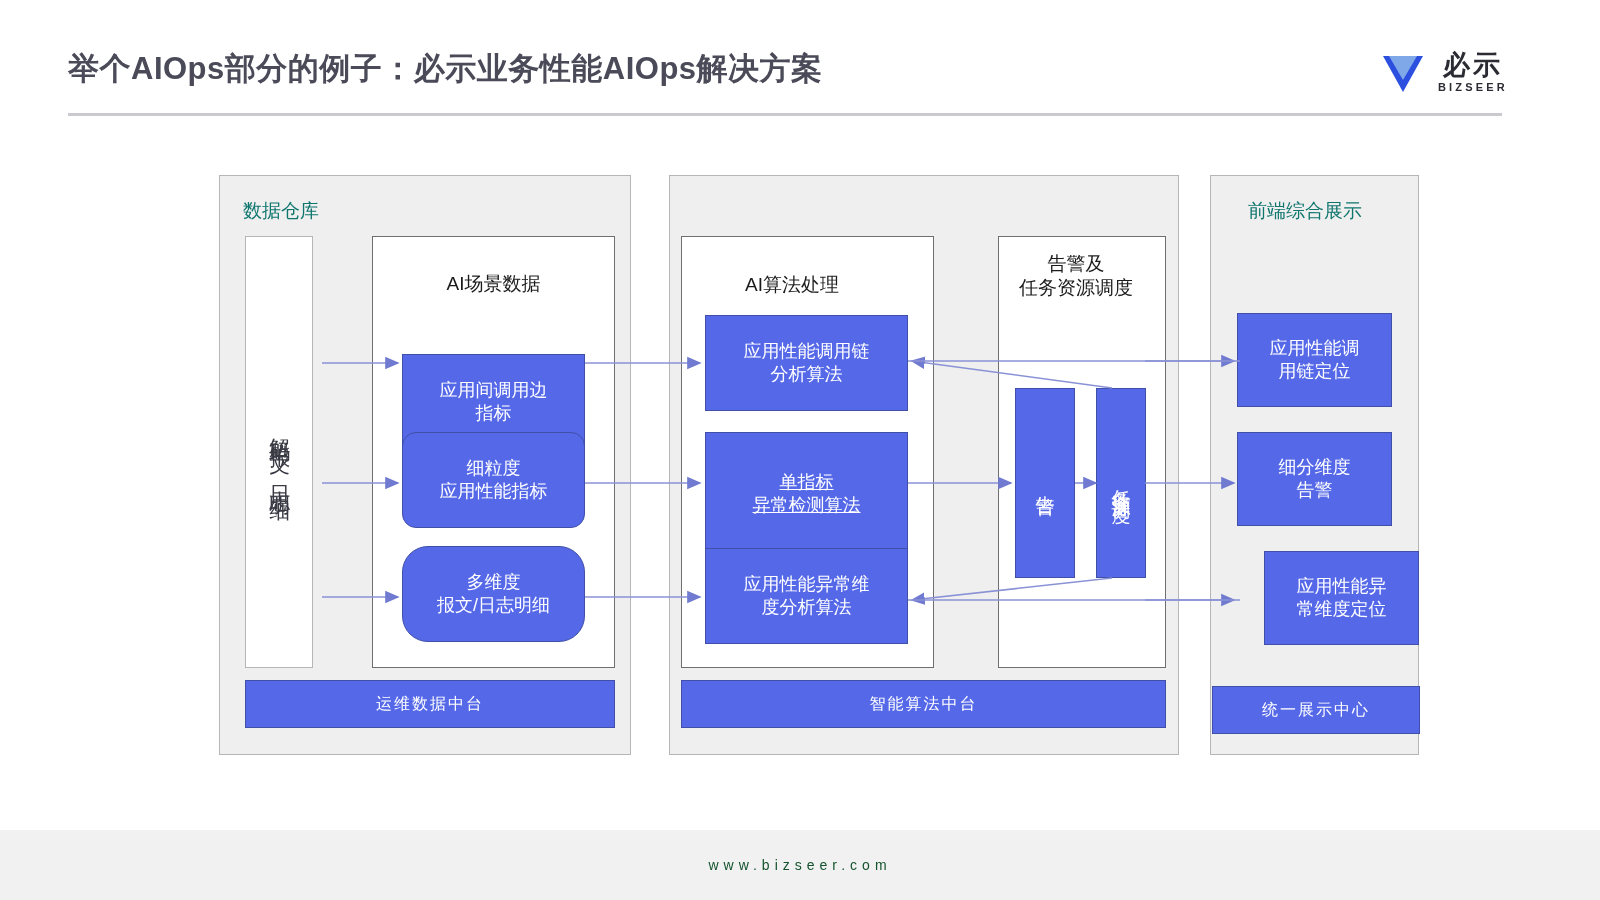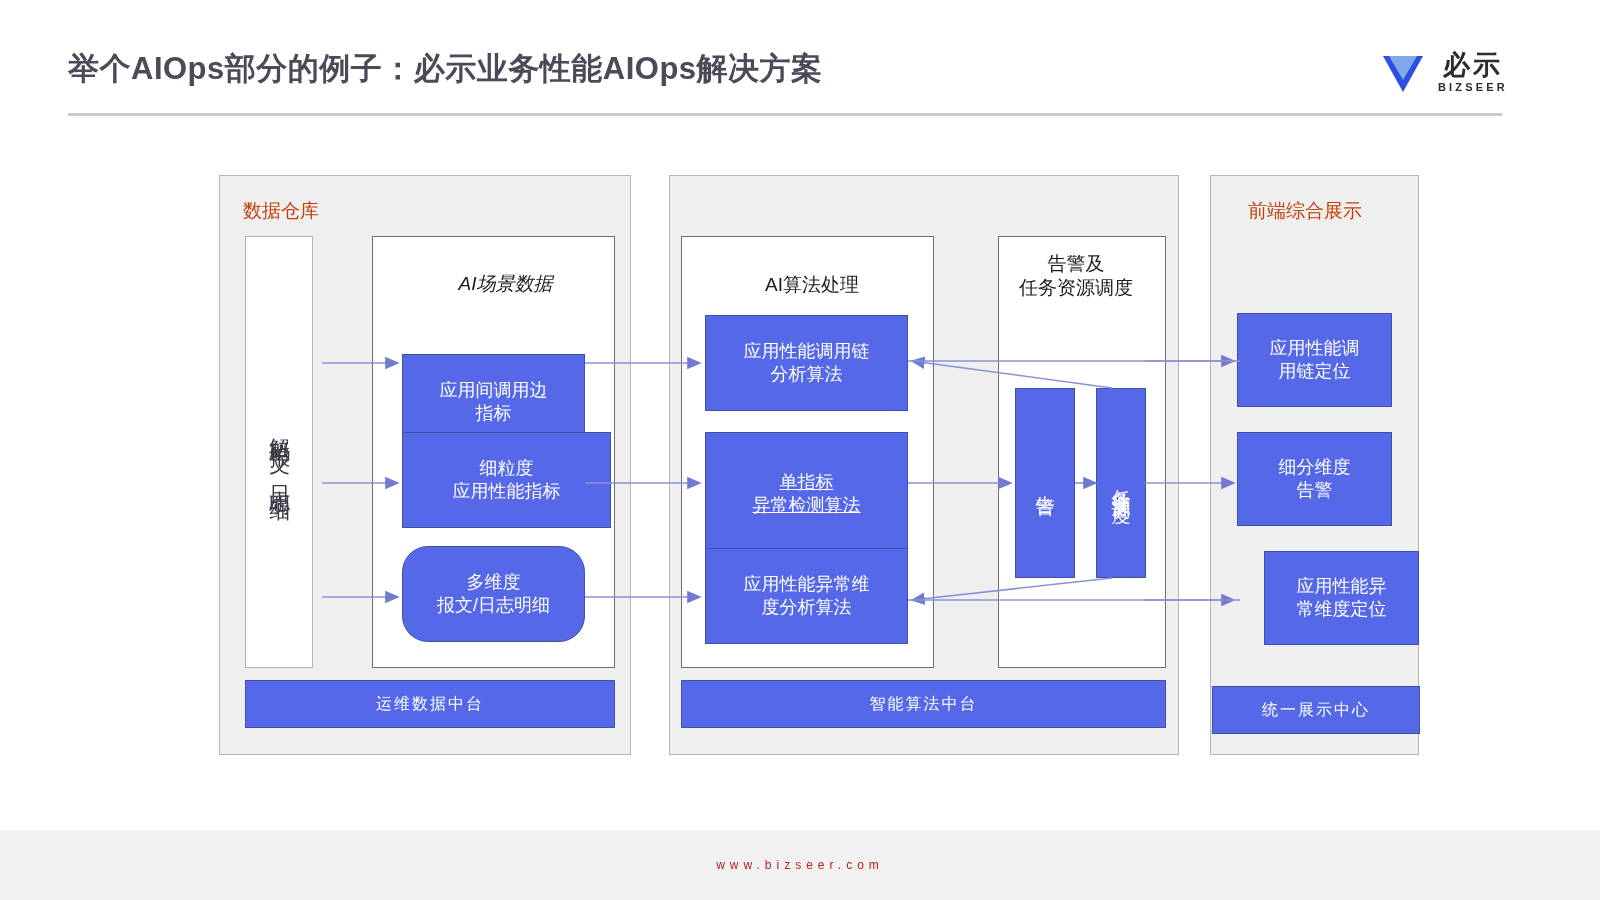--- a/index.html
+++ b/index.html
@@ -82,21 +82,21 @@
   
   .panel {
     position: absolute;
     background: #efefef;
     border: 1px solid #b6b6b6;
     box-sizing: border-box;
   }
   .panel-title {
     position: absolute;
     font-size: 19px;
-    color: #c2410c;
+    color: #0f766e;
     white-space: nowrap;
   }
   .subpanel {
     position: absolute;
     background: #ffffff;
     border: 1px solid #6f6f6f;
     box-sizing: border-box;
   }
   .subpanel-light {
     position: absolute;
@@ -166,22 +166,22 @@
     left: 0;
     top: 830px;
     width: 1600px;
     height: 70px;
     background: #f1f1f1;
     display: flex;
     align-items: center;
     justify-content: center;
   }
   .footer-text {
-    font-size: 12px;
-    color: #b91c1c;
+    font-size: 14px;
+    color: #14532d;
     letter-spacing: 5px;
   }
 </style>
 </head>
 <body>
 
 <div class="header">
   <div class="page-title">举个AIOps部分的例子：必示业务性能AIOps解决方案</div>
   <div class="title-rule"></div>
   <div class="logo">
@@ -238,49 +238,49 @@
   <div class="panel" style="left:219px; top:175px; width:412px; height:580px;">
   </div>
   <div class="panel-title" style="left:243px; top:198px;">数据仓库</div>
 
   <div class="subpanel-light" style="left:245px; top:236px; width:68px; height:432px;">
   </div>
   <div class="vert-text" style="left:268px; top:310px; height:290px;">解码报文/日志明细</div>
 
   <div class="subpanel" style="left:372px; top:236px; width:243px; height:432px;">
   </div>
-  <div class="sub-title" style="left:384px; top:272px; width:243px;font-style:italic;">AI场景数据</div>
+  <div class="sub-title" style="left:372px; top:272px; width:243px;">AI场景数据</div>
 
   <div class="bluebox" style="left:402px; top:315px; width:183px; height:96px;margin-top:39px;">
     <span>
       <span>应用间调用边</span><br>
       <span>指标</span>
     </span>
   </div>
-  <div class="bluebox" style="left:402px; top:432px; width:209px; height:96px;">
+  <div class="bluebox" style="left:402px; top:432px; width:183px; height:96px;border-radius:14px;">
     <span>
       <span>细粒度</span><br>
       <span>应用性能指标</span>
     </span>
   </div>
   <div class="bluebox" style="left:402px; top:546px; width:183px; height:96px;border-radius:26px;">
     <span>
       <span>多维度</span><br>
       <span>报文/日志明细</span>
     </span>
   </div>
 
   <div class="bottombar" style="left:245px; top:680px; width:370px; height:48px;">运维数据中台</div>
 
   <div class="panel" style="left:669px; top:175px; width:510px; height:580px;">
   </div>
 
   <div class="subpanel" style="left:681px; top:236px; width:253px; height:432px;">
   </div>
-  <div class="sub-title" style="left:681px; top:273px; width:222px;padding-left:20px;">AI算法处理</div>
+  <div class="sub-title" style="left:681px; top:273px; width:222px;">AI算法处理</div>
 
   <div class="bluebox" style="left:705px; top:315px; width:203px; height:96px;">
     <span>
       <span>应用性能调用链</span><br>
       <span>分析算法</span>
     </span>
   </div>
   <div class="bluebox" style="left:705px; top:432px; width:203px; height:124px;text-decoration:underline;">
     <span>
       <span>单指标</span><br>

